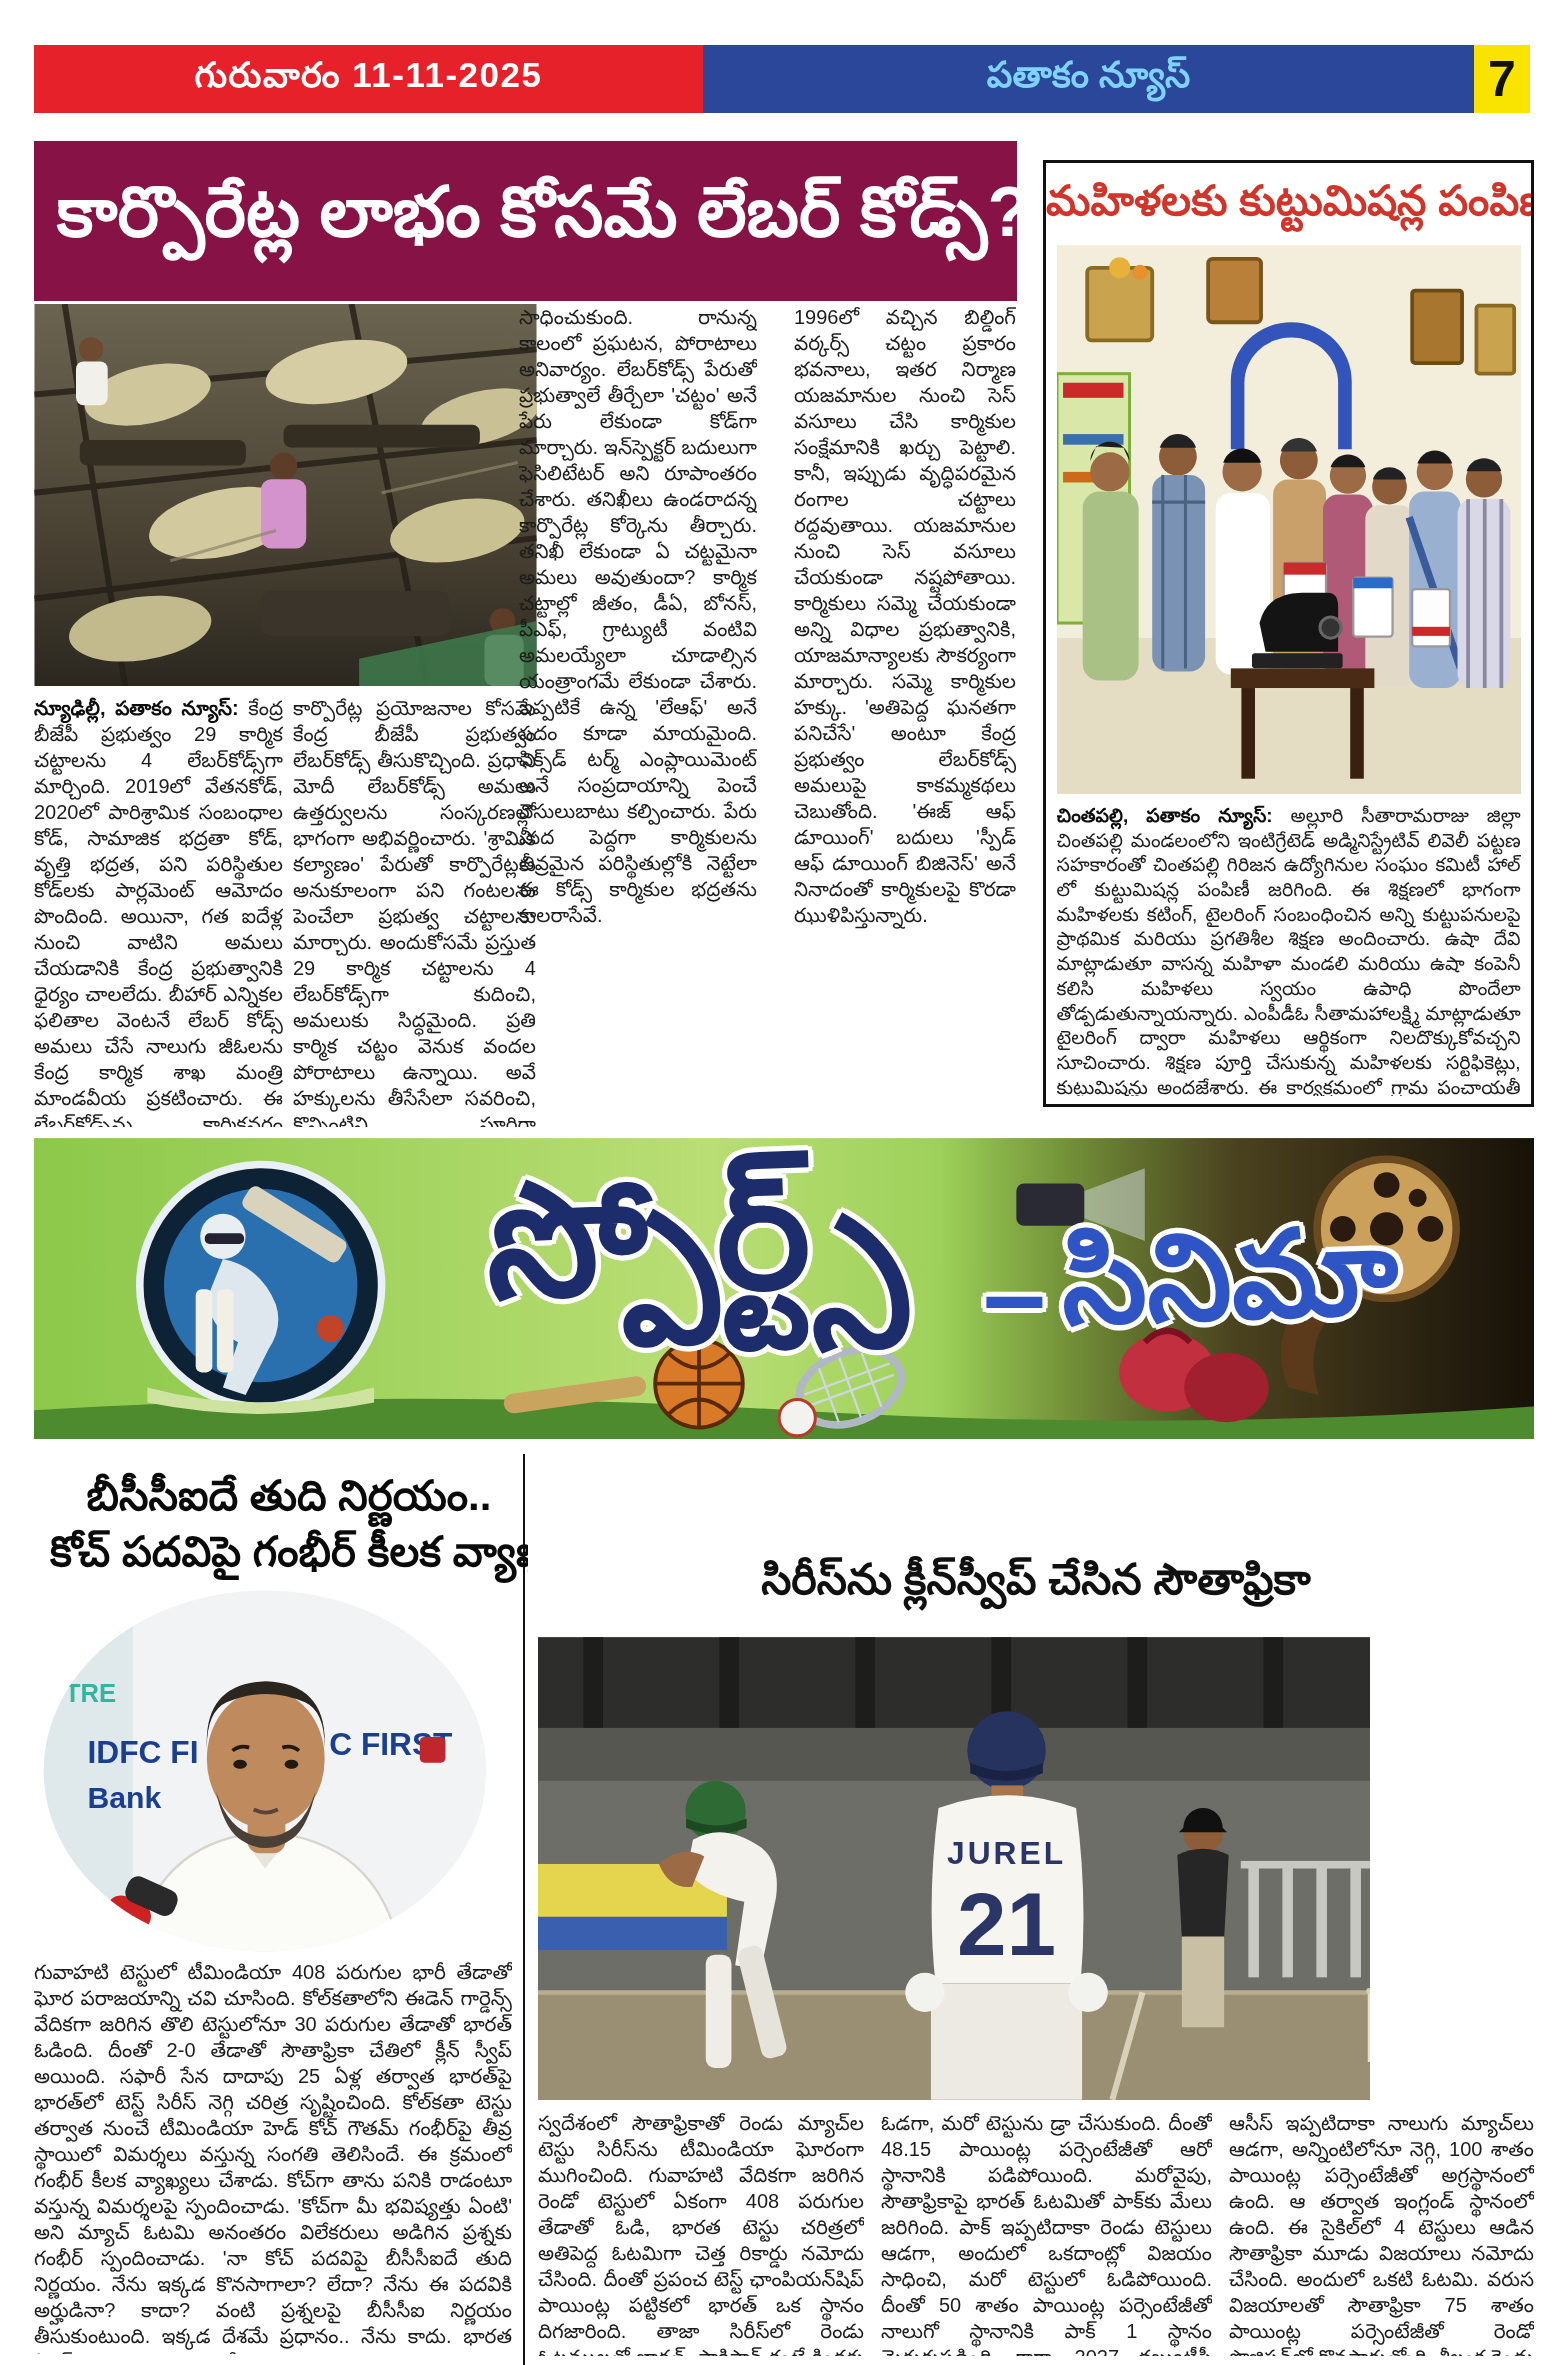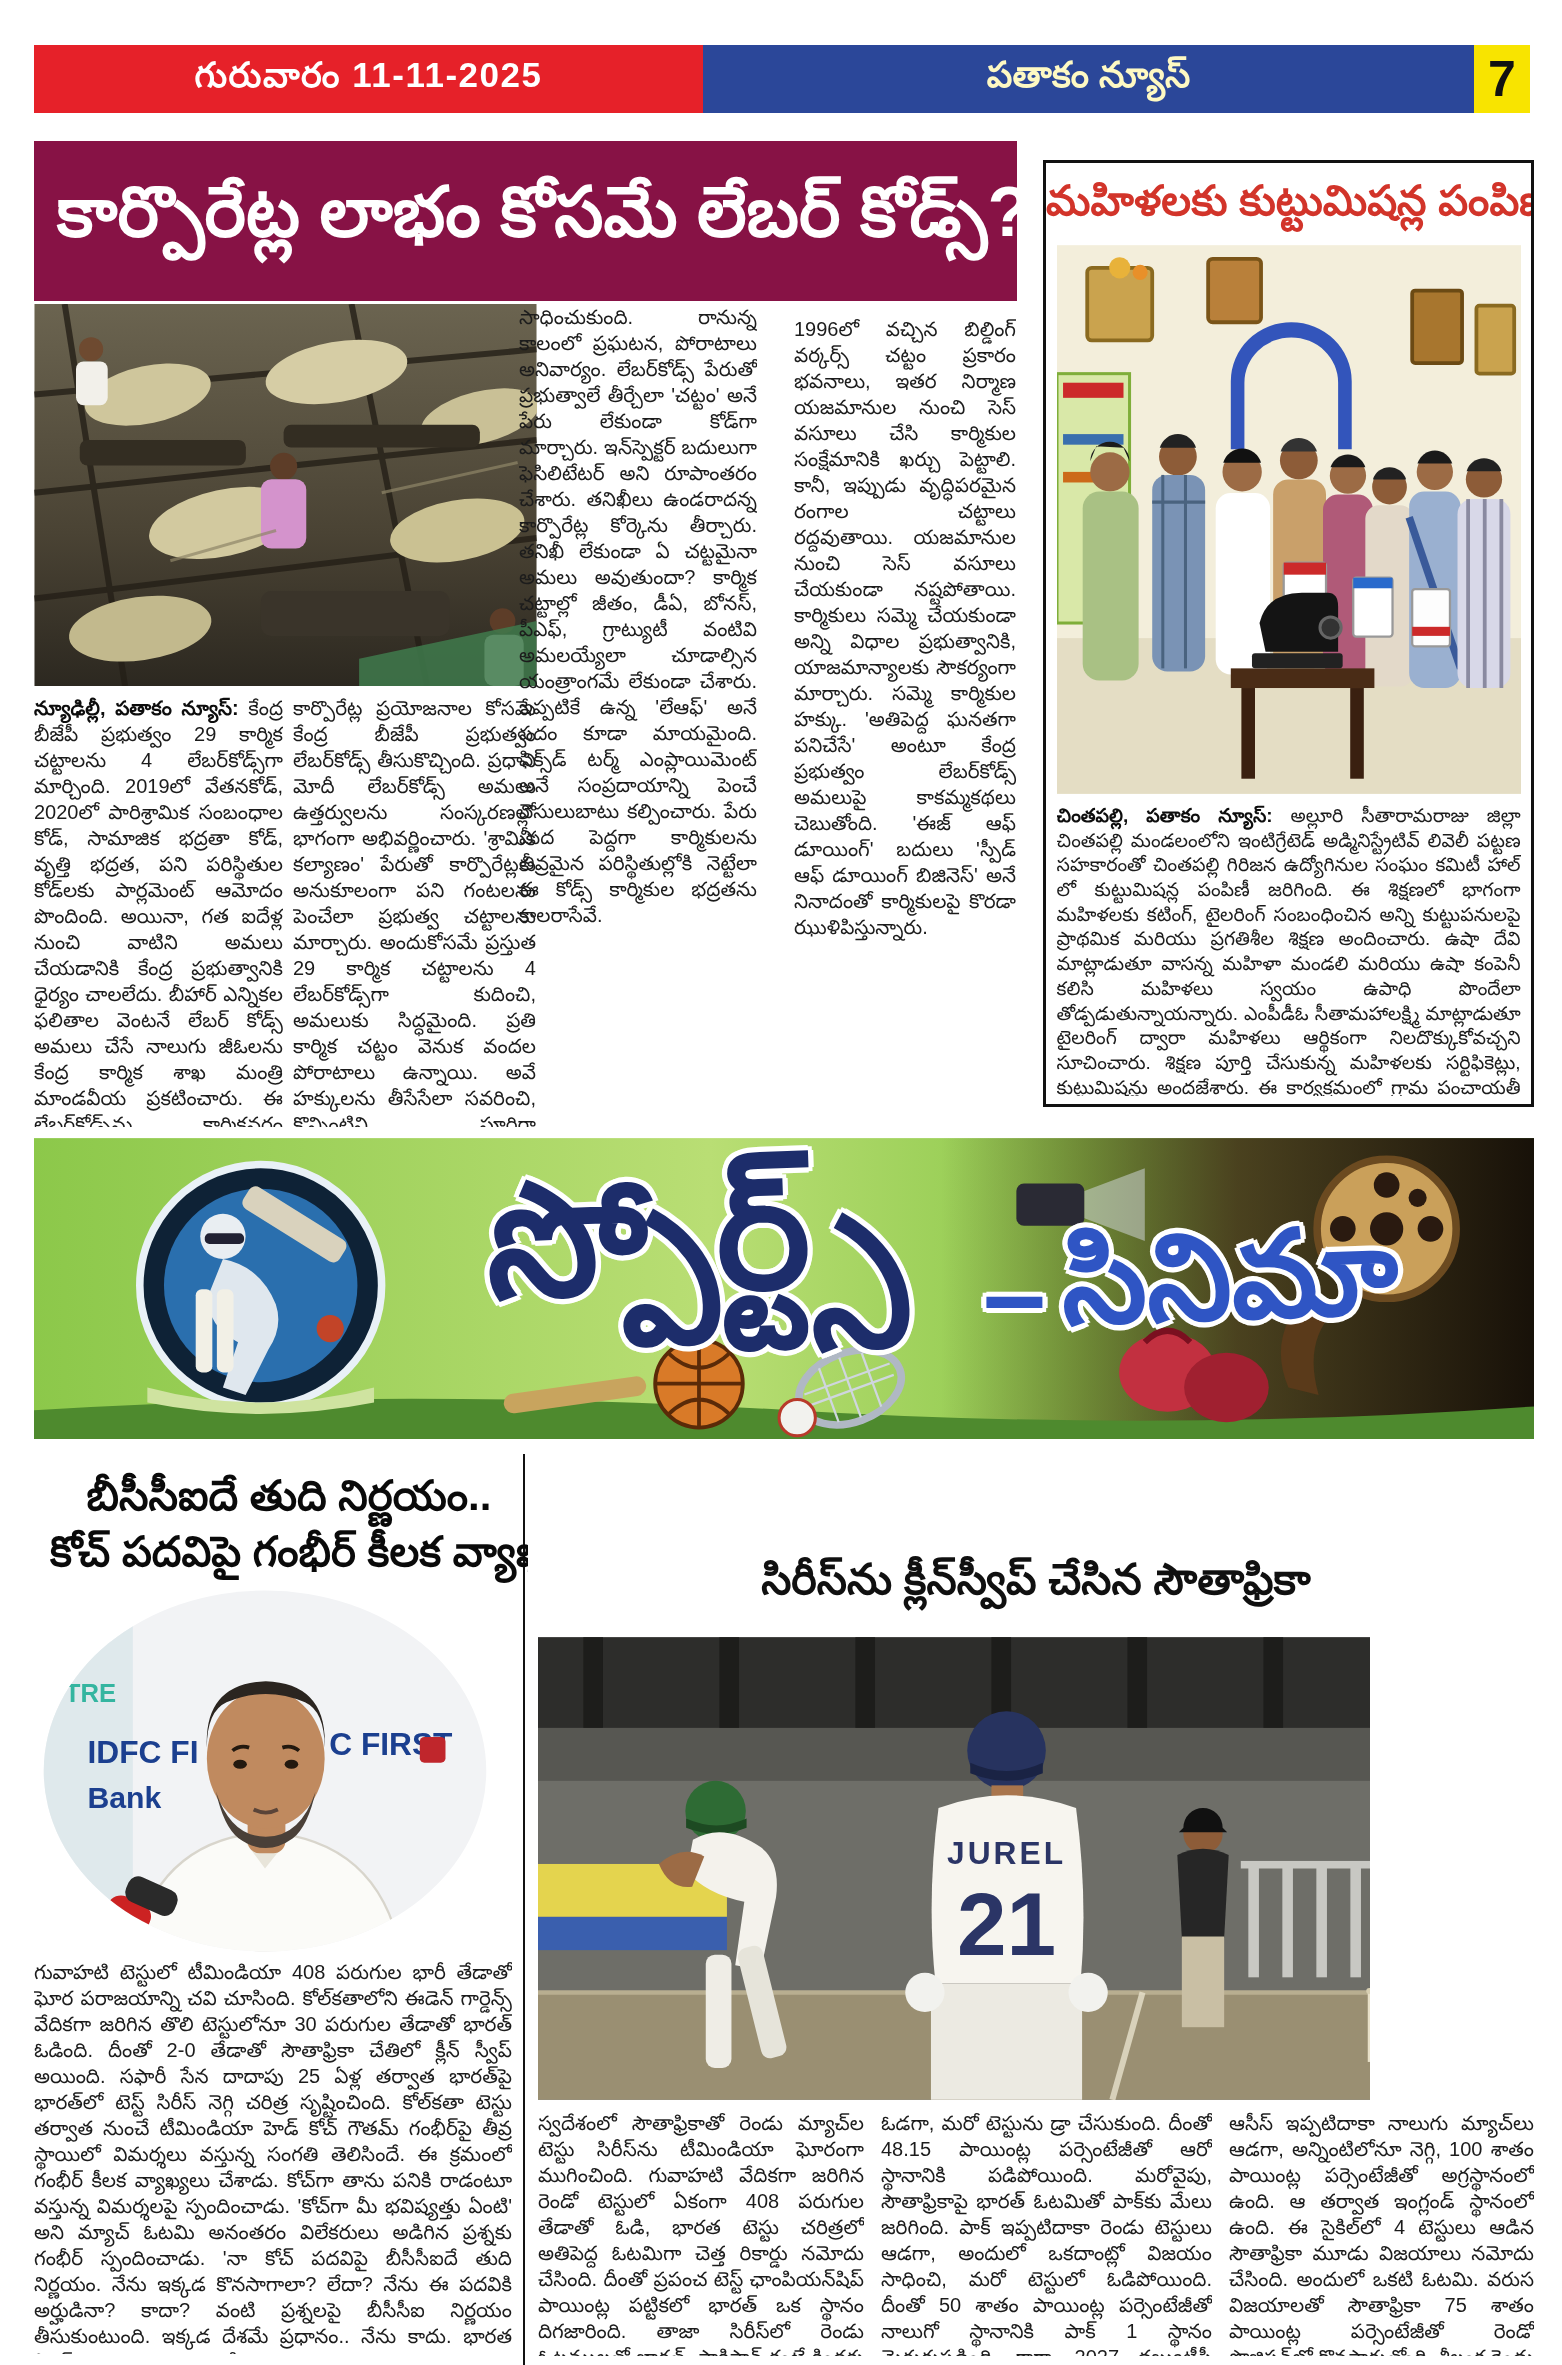--- a/index.html
+++ b/index.html
@@ -3,34 +3,34 @@
 <meta charset="utf-8">
 <style>
   html,body{margin:0;padding:0;background:#9a9a9a;}
   *{box-sizing:border-box;}
   .page{position:relative;width:1562px;height:2366px;background:#ffffff;overflow:hidden;
         font-family:"Liberation Sans", sans-serif;color:#222;}
   .abs{position:absolute;}
   
   .h-red{left:34px;top:45px;width:669px;height:68px;background:#e62129;color:#fff;
          font-size:35px;font-weight:bold;display:flex;align-items:center;justify-content:center;letter-spacing:1.5px;}
-  .h-blue{left:703px;top:45px;width:771px;height:68px;background:#2b4799;color:#fef9c3;
+  .h-blue{left:703px;top:45px;width:771px;height:68px;background:#2b4799;color:#7dd3fc;
           font-size:36px;font-weight:bold;display:flex;align-items:center;justify-content:center;}
   .h-yellow{left:1474px;top:45px;width:56px;height:68px;background:#f8e400;color:#111;
             font-size:50px;font-weight:bold;display:flex;align-items:center;justify-content:center;}
   
   .labor-headline{left:34px;top:141px;width:983px;height:160px;background:#871245;color:#fff;
      font-size:70px;font-weight:bold;display:flex;align-items:center;justify-content:center;white-space:nowrap;overflow:hidden;padding-left:36px;}
   .photo{overflow:hidden;}
   .bodytxt{font-size:20px;line-height:1.3;text-align:justify;overflow:hidden;color:#1c1c1c;}
   .dl{font-weight:bold;color:#0d0d0d;}
   .colA{left:34px;top:695px;width:249px;height:432px;}
   .colB{left:293px;top:695px;width:243px;height:432px;}
   .colC{left:519px;top:304px;width:238px;height:824px;}
-  .colD{left:794px;top:316px;width:222px;height:824px;}
+  .colD{left:794px;top:304px;width:222px;height:824px;}
   
   .right-box{left:1043px;top:160px;width:491px;height:947px;border:3px solid #111;background:#fff;}
   .rb-head{position:absolute;left:0;top:13.6px;width:100%;text-align:center;color:#d2342a;
            font-size:42px;font-weight:bold;white-space:nowrap;overflow:hidden;}
   .rb-photo{position:absolute;left:10.6px;top:82px;width:464px;height:549px;}
   .rb-body{position:absolute;left:10.6px;top:641px;width:464px;height:292px;font-size:19px;}
   
   .banner{left:34px;top:1138px;width:1500px;height:301px;overflow:hidden;}
   .banner-word{position:absolute;font-weight:bold;white-space:nowrap;
      text-shadow:-5.3px 0 0 #fff,5.3px 0 0 #fff,0 -5.3px 0 #fff,0 5.3px 0 #fff,-3.8px -3.8px 0 #fff,3.8px 3.8px 0 #fff,-3.8px 3.8px 0 #fff,3.8px -3.8px 0 #fff;}

